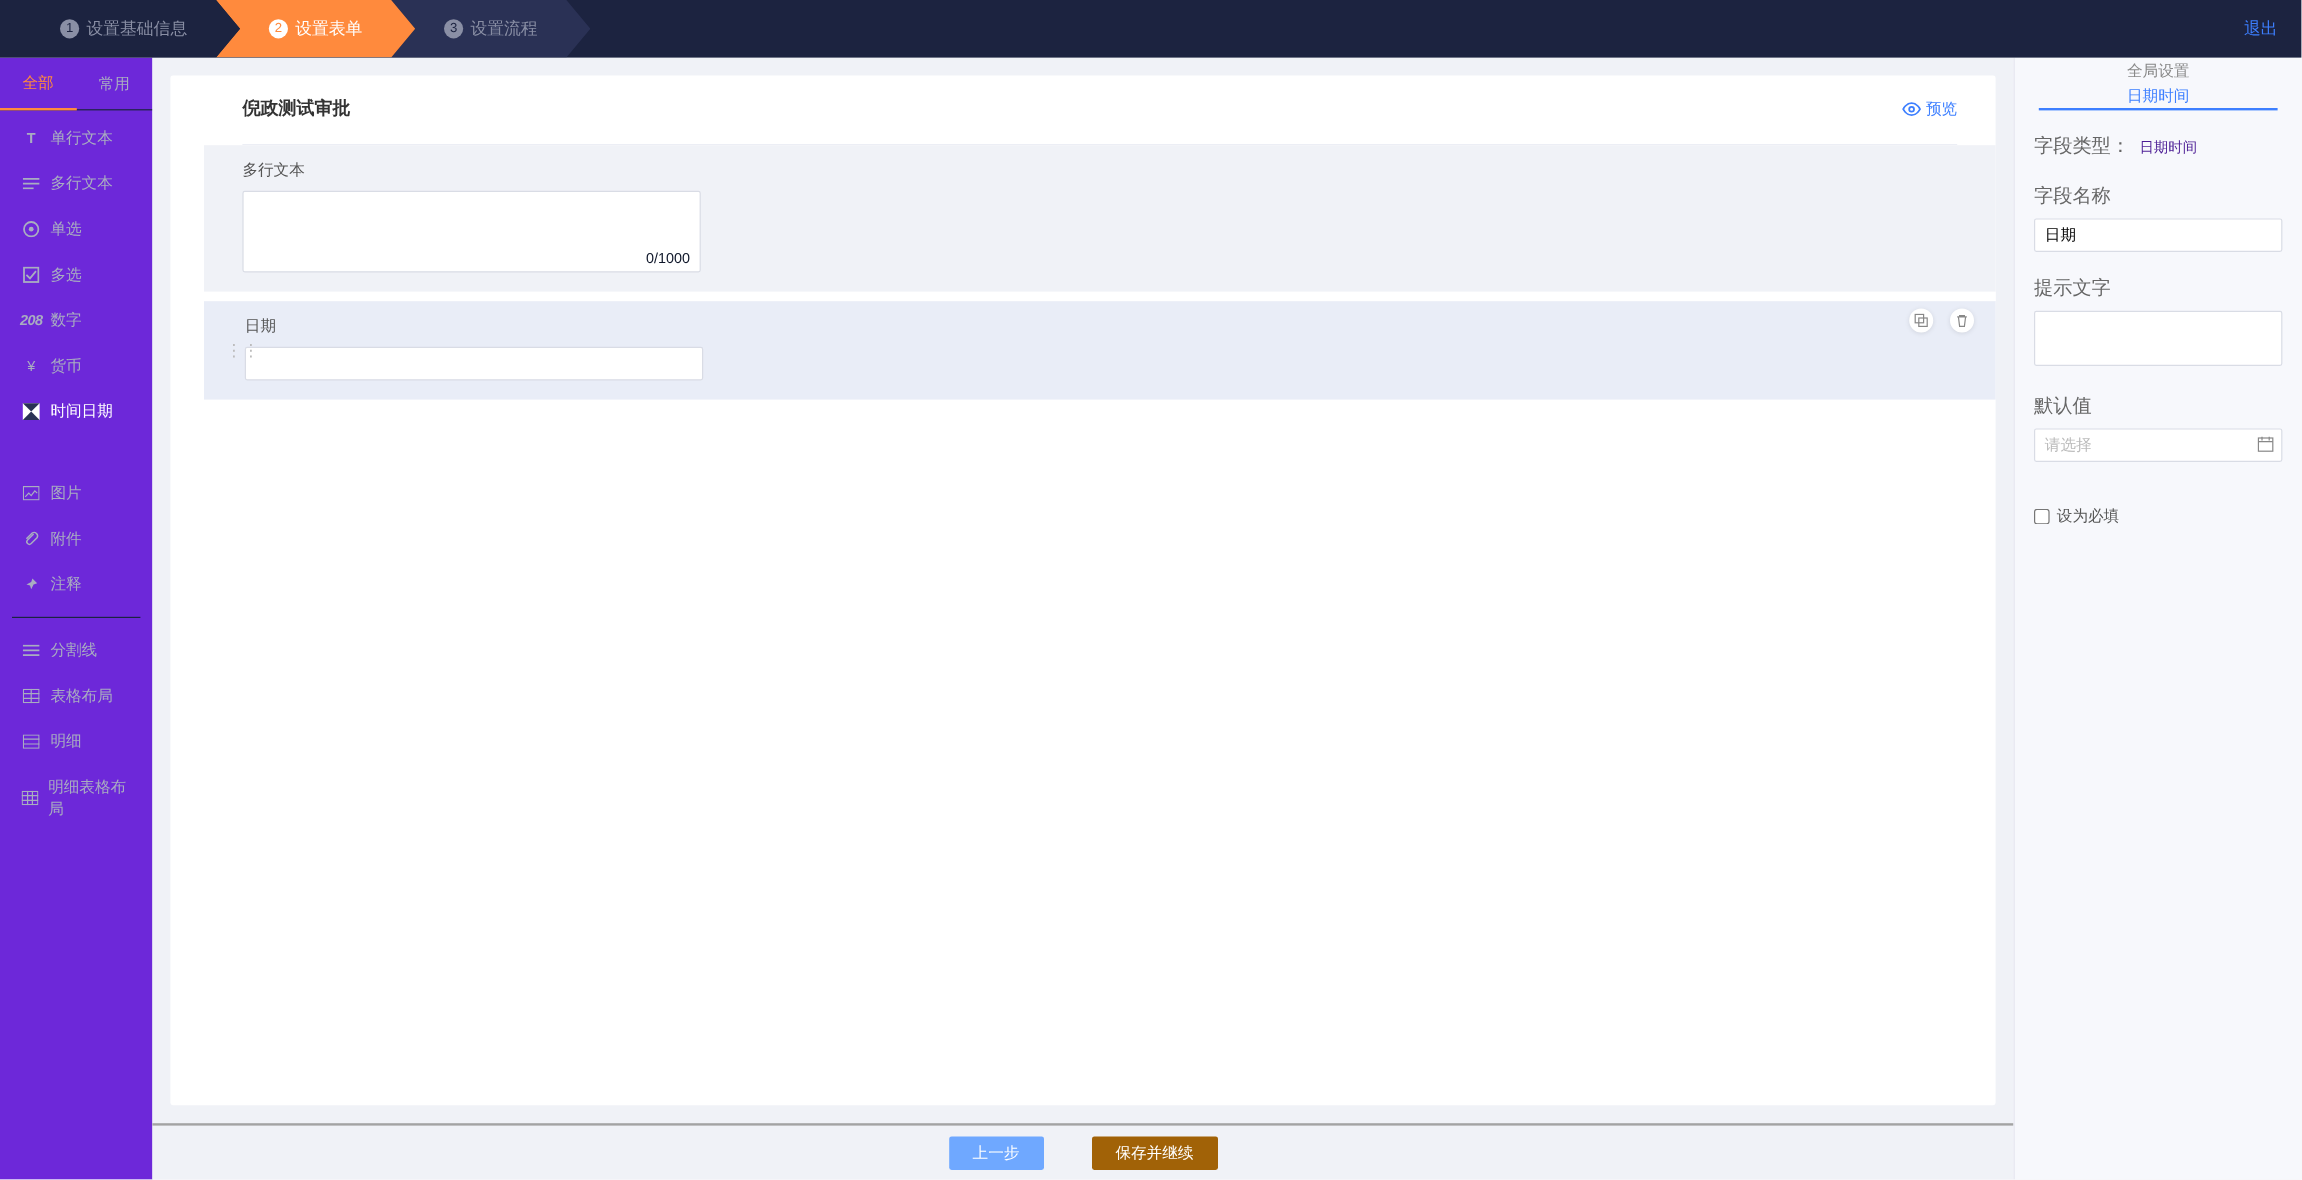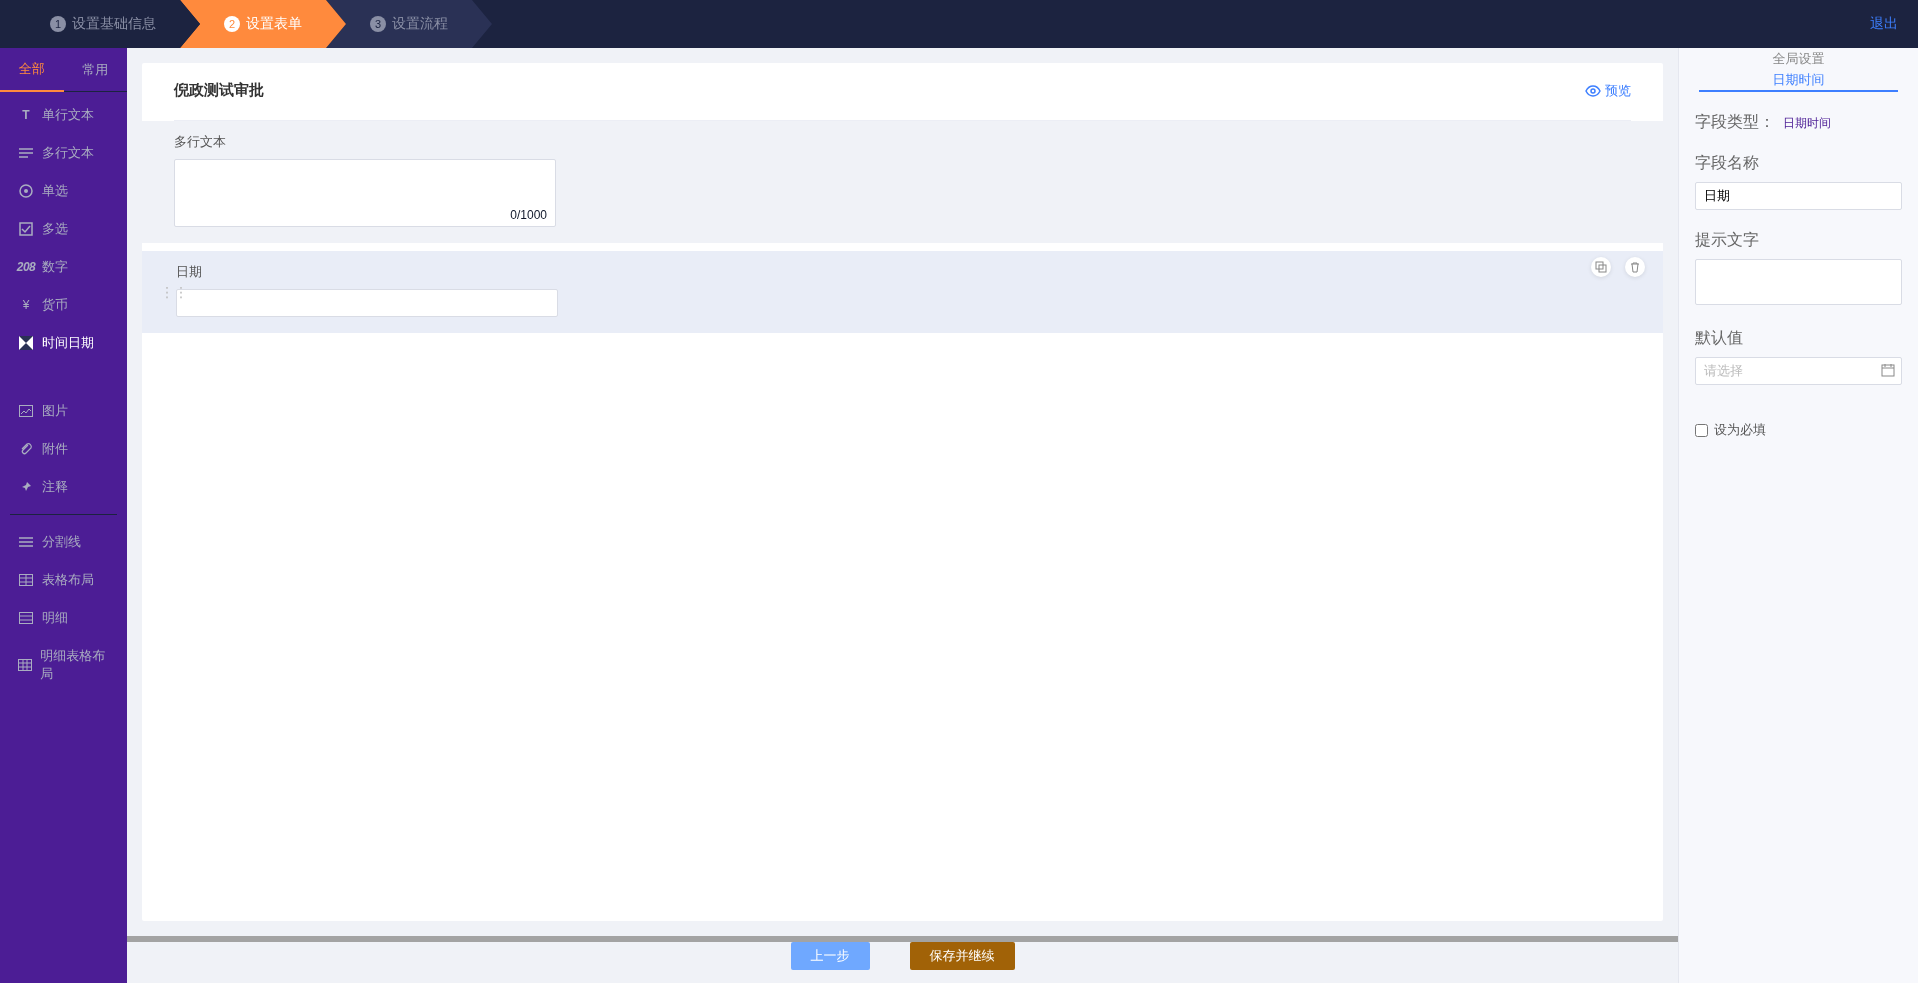--- a/index.html
+++ b/index.html
@@ -65,21 +65,21 @@
       color: #3d7fff;
       cursor: pointer;
     }
     
     
     .layout { display: flex; height: calc(100vh - 48px); }
     
     
     .sidebar {
       width: 127px;
-      background: #4c1d95;
+      background: #6d28d9;
       color: #a9adc0;
       display: flex;
       flex-direction: column;
       flex-shrink: 0;
     }
     .sidebar-tabs {
       display: flex;
       height: 44px;
       border-bottom: 1px solid #1c2340;
     }
@@ -122,20 +122,21 @@
       flex: 1;
       background: #f0f2f7;
       display: flex;
       flex-direction: column;
     }
     .canvas-wrap { flex: 1; padding: 15px; overflow: auto; }
     .canvas {
       background: #fff;
       border-radius: 2px;
       min-height: 100%;
+      padding-left: 28px;
     }
     .canvas-header {
       display: flex;
       align-items: center;
       padding: 18px 32px 12px;
     }
     .canvas-title { font-size: 15px; font-weight: 600; color: #333; flex: 1; }
     .preview-link { color: #3d7fff; display: inline-flex; align-items: center; cursor: pointer; font-size: 13px; }
     .preview-link svg { margin-right: 4px; }
     .canvas-hr { height: 1px; background: #eceef5; margin: 8px 32px 0; }
@@ -189,23 +190,24 @@
       cursor: pointer;
       color: #888;
       box-shadow: 0 1px 4px rgba(0,0,0,0.1);
       background: #fff;
     }
     
     
     .footer {
       height: 47px;
       display: flex;
+      align-items: center;
       justify-content: center;
       gap: 40px;
-      border-top: 6px solid #a3a3a3;
+      border-top: 2px solid #a3a3a3;
     }
     .btn {
       height: 28px;
       padding: 0 20px;
       border-radius: 2px;
       border: none;
       color: #fff;
       font-size: 13px;
       cursor: pointer;
     }

